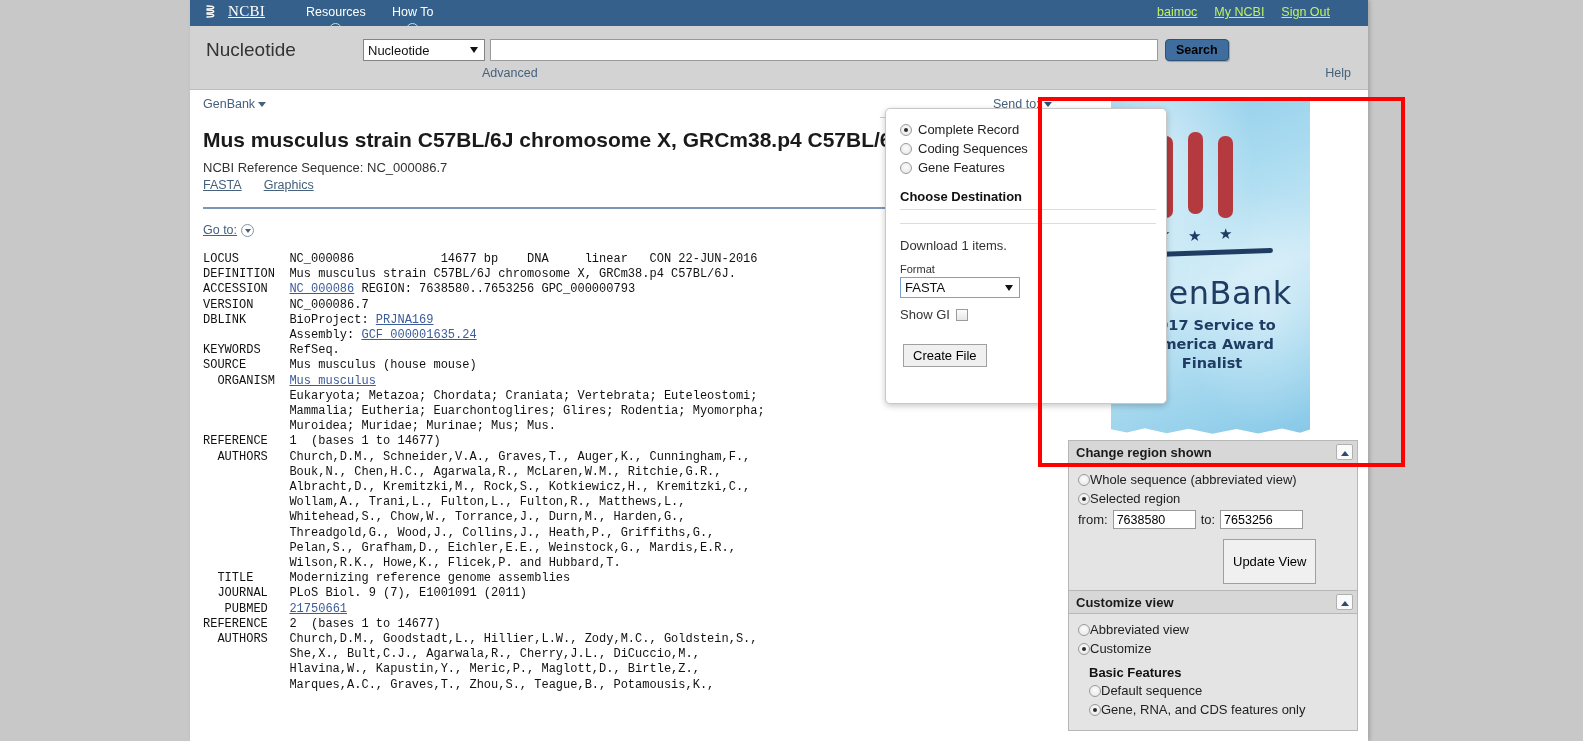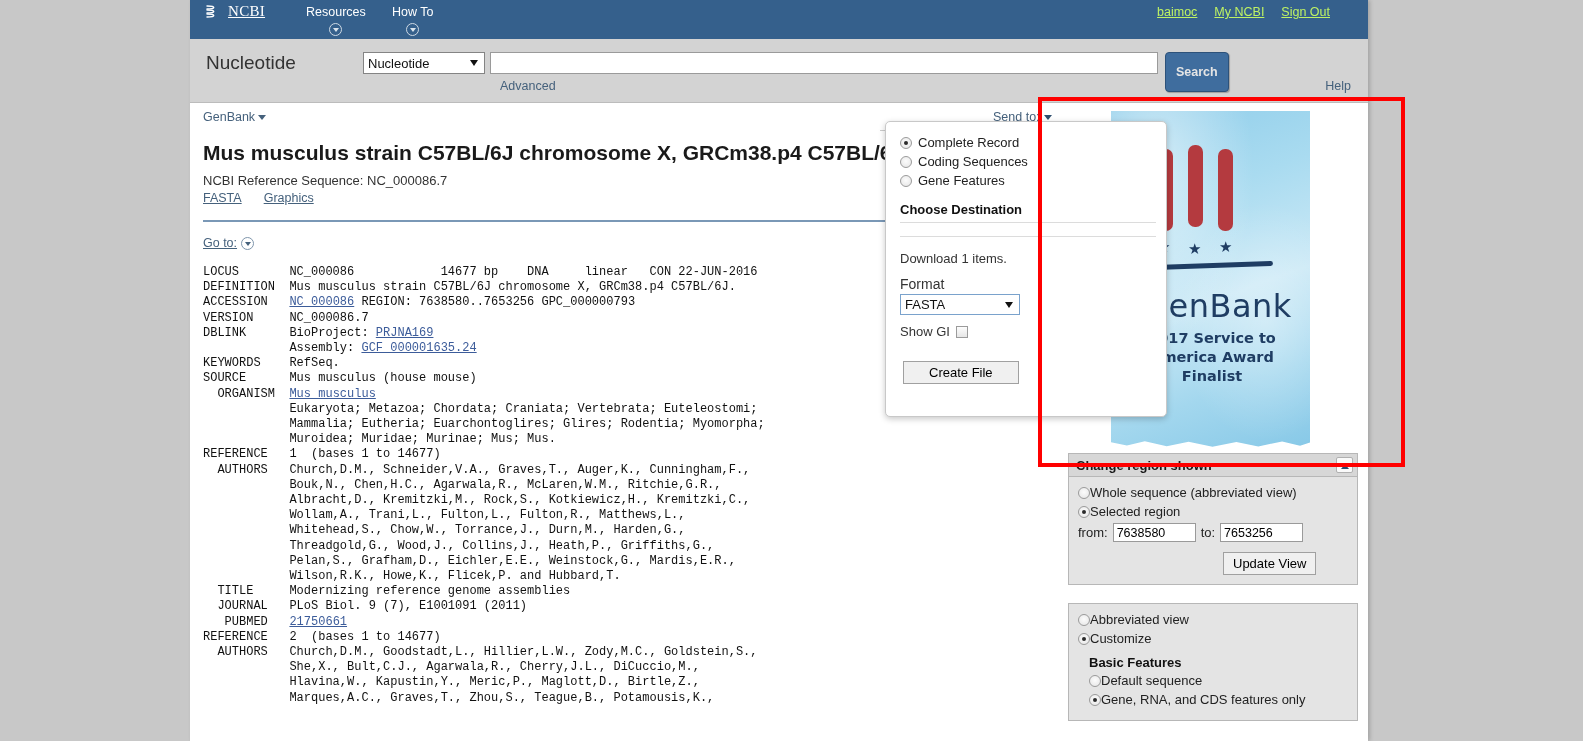--- a/index.html
+++ b/index.html
@@ -14,21 +14,21 @@
     position: absolute;
     left: 190px; top: 0;
     width: 1178px; height: 741px;
     background: #ffffff;
     box-shadow: 2px 0 4px rgba(0,0,0,0.18);
   }
 
   
   .ncbi-bar {
     position: relative;
-    height: 39px;
+    height: 26px;
     background: #35608c;
     color: #ffffff;
     font-size: 12.5px;
   }
   .ncbi-logo {
     position: absolute; left: 14px; top: 3px;
     display: flex; align-items: center; gap: 6px;
     color: #fff; font-size: 15px;
     font-family: "Liberation Serif", serif;
     letter-spacing: .3px;
@@ -94,32 +94,32 @@
     position: absolute; left: 300px; top: 13px;
     width: 668px; height: 22px;
     border: 1px solid #9a9a9a;
     background: #fff;
     font-size: 13px;
     padding: 0 4px;
     font-family: "Liberation Sans", sans-serif;
   }
   .btn-search {
     position: absolute; left: 975px; top: 13px;
-    height: 40px; padding: 0 10px;
+    height: 22px; padding: 0 10px;
     background: #3f6d9e;
-    color: #e5e5e5;
+    color: #000000;
     border: 1px solid #2d527a;
     border-radius: 4px;
     font-size: 12.5px; font-weight: bold;
     font-family: "Liberation Sans", sans-serif;
     box-shadow: 1px 1px 1px rgba(0,0,0,.25);
     cursor: pointer;
   }
   .advanced {
-    position: absolute; left: 310px; top: 40px;
+    position: absolute; left: 292px; top: 40px;
     color: #45617c; font-size: 12.5px; text-decoration: none;
   }
   .help-link {
     position: absolute; right: 17px; top: 40px;
     color: #45617c; font-size: 12.5px; text-decoration: none;
   }
 
   
   .record { position: relative; height: 651px; background: #fff; }
 
@@ -226,21 +226,21 @@
     font-size: 13px; font-weight: bold; color: #111;
   }
   .sp-rule { margin: 5px 10px 0 14px; height: 1px; background: #dcdcdc; }
   .dest-grid {
     margin: 7px 0 0 14px;
     display: grid; grid-template-columns: 105px 1fr;
     row-gap: 4px;
   }
   .sp-rule2 { margin: 13px 10px 0 14px; height: 1px; background: #dcdcdc; }
   .dl-text { margin: 14px 0 0 14px; font-size: 13px; color: #333; }
-  .fmt-label { margin: 10px 12px 2px 14px; font-size: 14px; color: #333; }
+  .fmt-label { margin: 10px 12px 2px 14px; font-size: 11px; color: #333; }
   .fmt-wrap {
     position: relative; margin-left: 14px;
     width: 120px; height: 21px;
   }
   .fmt-select {
     width: 120px; height: 21px;
     border: 1px solid #7aa2cc;
     background: #fff; font-size: 13px;
     padding-left: 4px; color: #111;
     font-family: "Liberation Sans", sans-serif;
@@ -259,21 +259,21 @@
     display: flex; align-items: center; gap: 6px;
     font-size: 13px; color: #333;
   }
   .cbox {
     width: 12px; height: 12px;
     border: 1px solid #9b9b9b;
     background: linear-gradient(#fdfdfd, #e6e6e6);
   }
   .btn-create {
     margin: 10px 0 0 17px;
-    padding: 3px 25px;
+    padding: 3px 9px;
     font-size: 13px;
     background: #f0f0f0;
     border: 1px solid #a0a0a0;
     font-family: "Liberation Sans", sans-serif;
     cursor: pointer;
   }
 
   
   .banner {
     position: absolute;
@@ -356,21 +356,21 @@
   .rrow { display: flex; align-items: center; gap: 0; margin-bottom: 4px; }
   .region-line { display: flex; align-items: center; gap: 5px; margin-top: 3px; }
   .region-line input {
     width: 83px; height: 19px;
     border: 1px solid #9a9a9a; background: #fff;
     font-size: 12.5px; padding: 0 3px;
     font-family: "Liberation Sans", sans-serif;
   }
   .btn-update {
     margin-top: 10px; margin-left: 145px;
-    padding: 3px 9px; font-size: 13px;
+    padding: 14px 9px; font-size: 13px;
     background: #f0f0f0; border: 1px solid #a0a0a0;
     font-family: "Liberation Sans", sans-serif;
     cursor: pointer;
   }
   .sub-head { margin: 9px 0 3px 11px; font-size: 13px; font-weight: bold; color: #111; }
   .sub-row { margin-left: 11px; }
 
   
   .annot-rect {
     position: absolute;
@@ -531,20 +531,24 @@
           <span>from:</span>
           <input type="text" value="7638580" style="">
           <span>to:</span>
           <input type="text" value="7653256" style="">
         </div>
         <button class="btn-update">Update View</button>
       </div>
     </div>
 
     <div class="side-panel" style="left:878px; top:500px;">
+      <div class="sp-title">
+        <span>Customize view</span>
+        <span class="sp-toggle"></span>
+      </div>
       <div class="sp-body">
         <div class="rrow">
           <span class="radio"></span>
           <span>Abbreviated view</span>
         </div>
         <div class="rrow">
           <span class="radio on"></span>
           <span>Customize</span>
         </div>
         <div class="sub-head">Basic Features</div>

